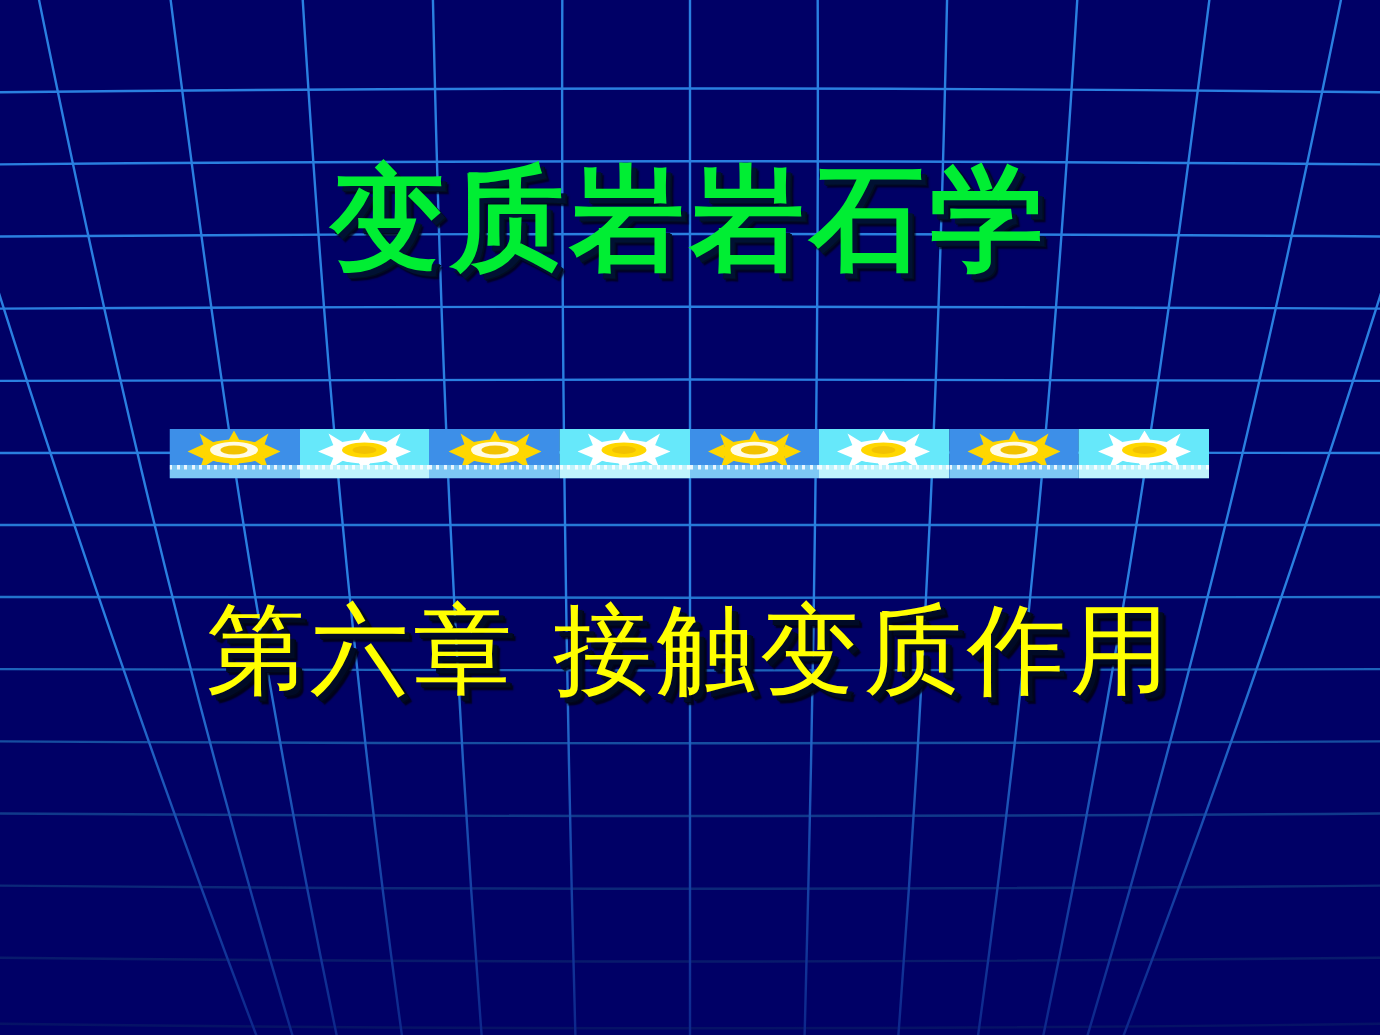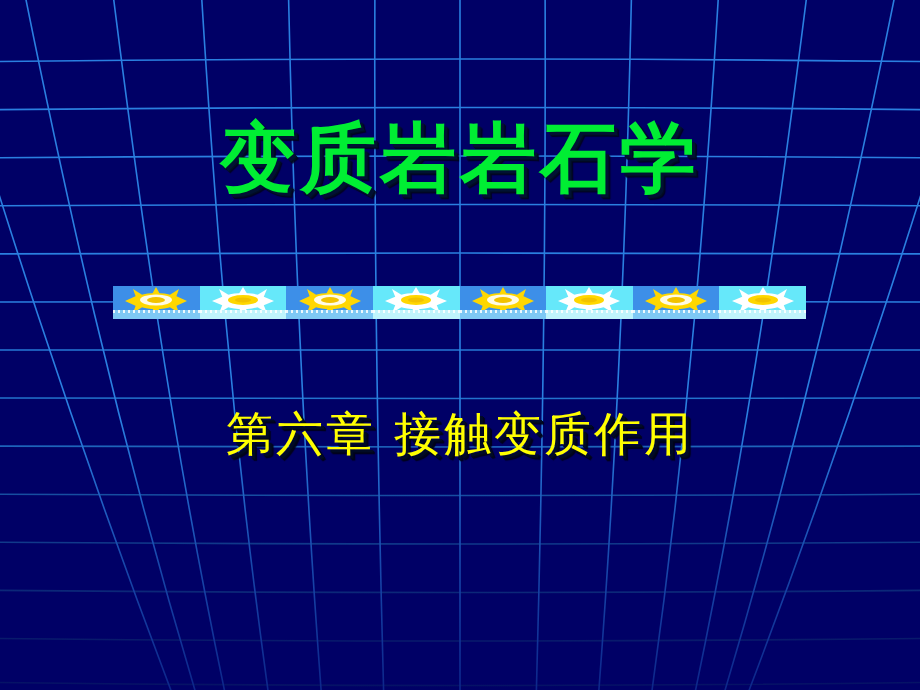--- a/index.html
+++ b/index.html
@@ -26,21 +26,21 @@
     position: absolute;
     left: 0; top: 0;
     width: 920px;
     height: 690px;
   }
 
   
   #title-block {
     position: absolute;
     left: 0;
-    top: 112px;
+    top: 100px;
     width: 920px;
     text-align: center;
   }
   #title-text {
     display: inline-block;
     font-family: "DejaVu Sans", "Liberation Sans", sans-serif;
     font-weight: bold;
     font-size: 76px;
     line-height: 92px;
     letter-spacing: 4px;
@@ -100,21 +100,21 @@
   
   #subtitle-block {
     position: absolute;
     left: 0;
     top: 384px;
     width: 920px;
     text-align: center;
   }
   .subtitle-line {
     font-family: "DejaVu Serif", "Liberation Serif", serif;
-    font-size: 47px;
+    font-size: 66px;
     line-height: 100px;
     letter-spacing: 3px;
     color: #ffff00;
     text-shadow:
         3px 3px 0 #000a26,
         4px 4px 0 #00061a,
         5px 5px 1px rgba(0,0,15,0.85);
     white-space: nowrap;
   }
 </style>

